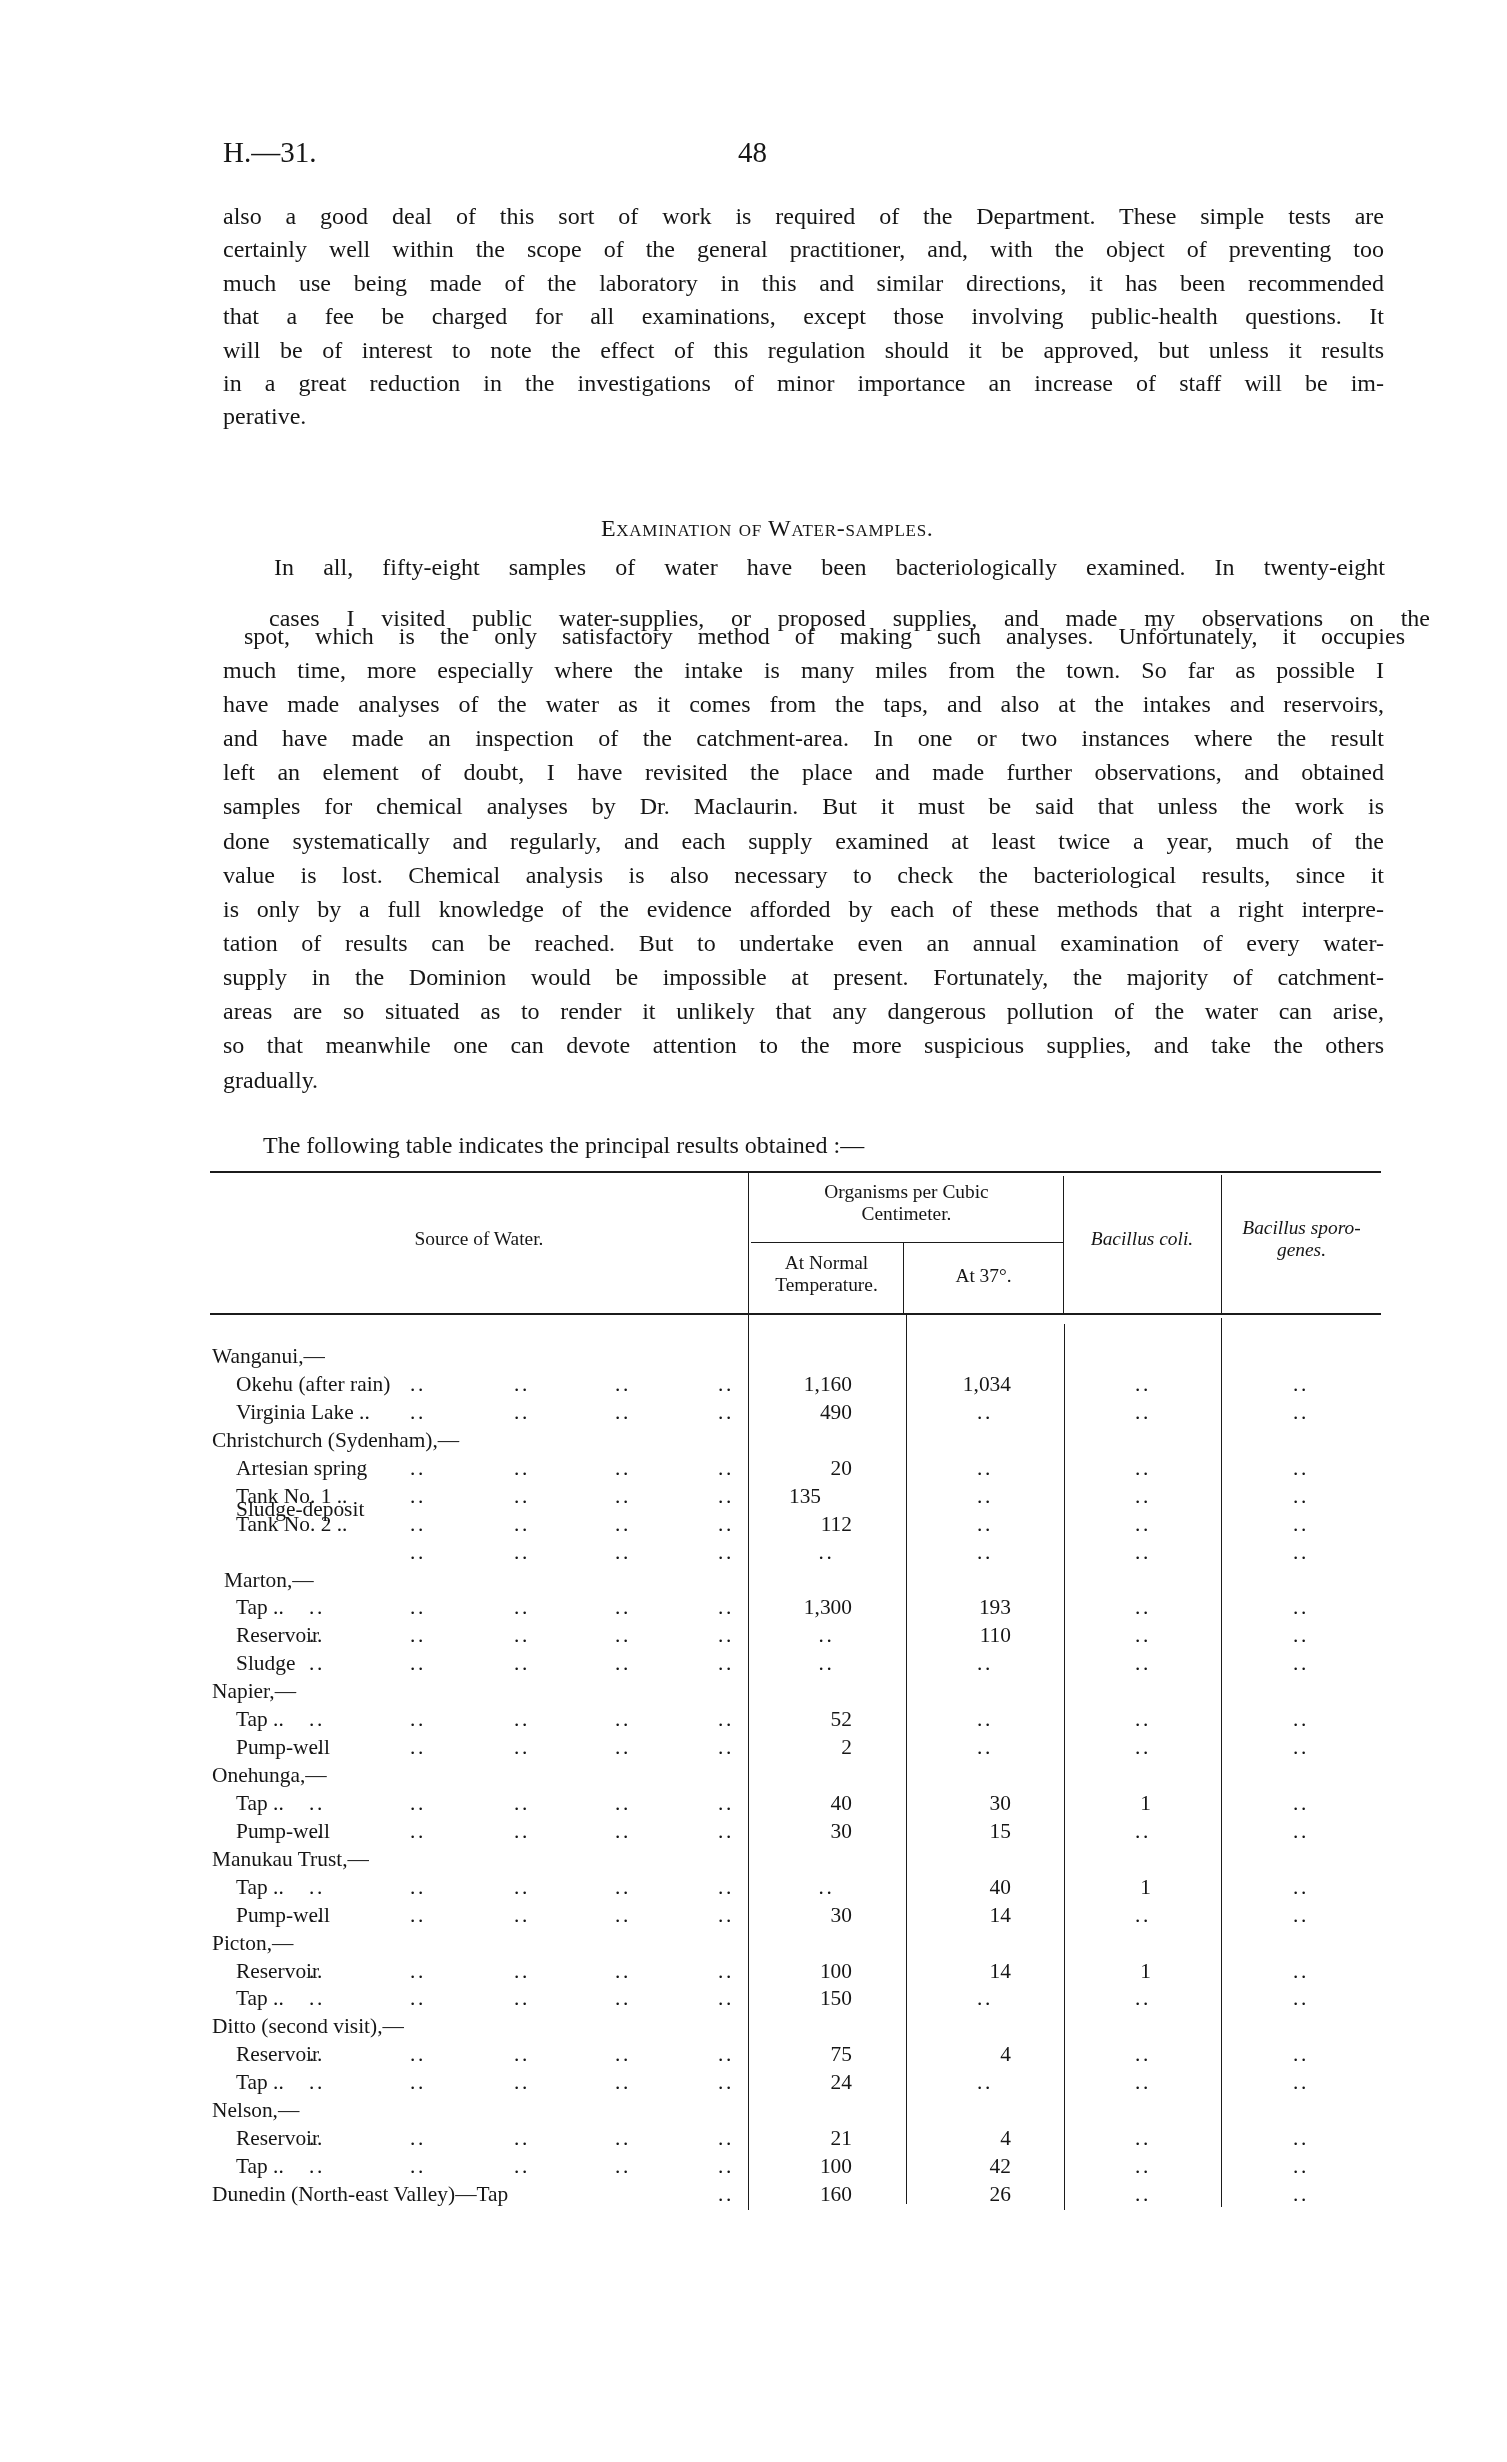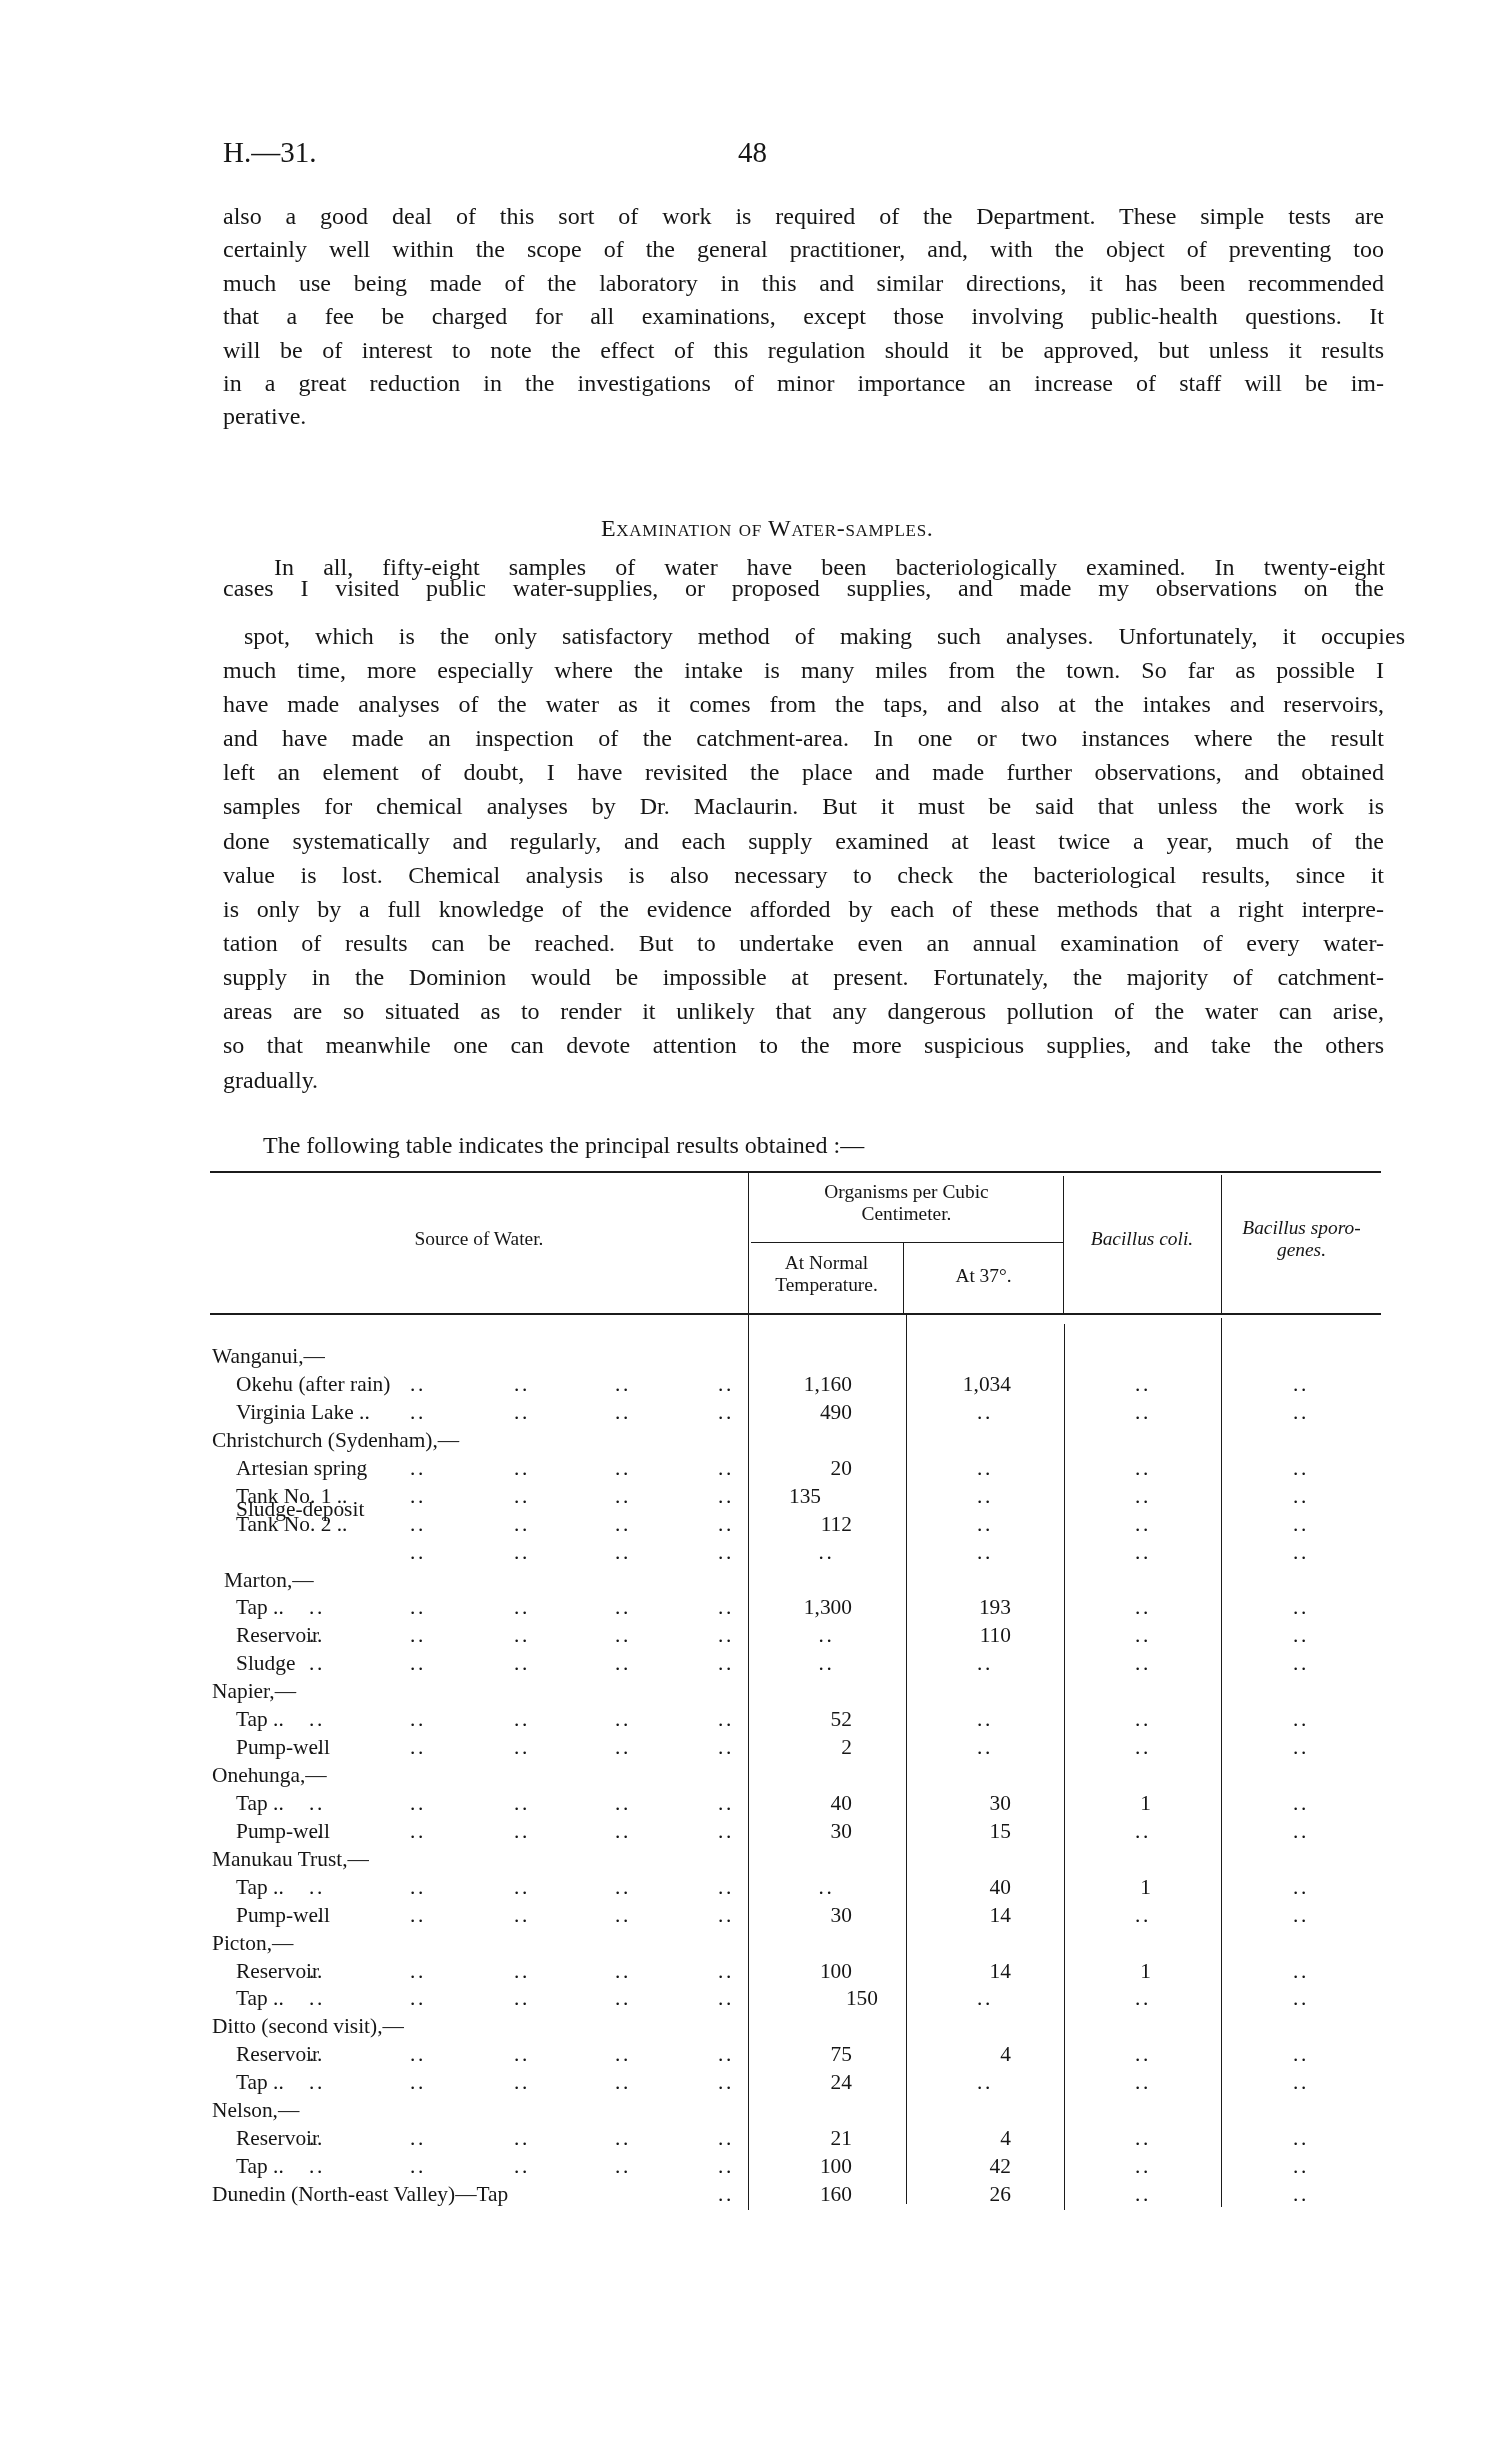--- a/index.html
+++ b/index.html
@@ -37,21 +37,21 @@
       <div class="para-line" style="top: 304px;">that a fee be charged for all examinations, except those involving public-health questions. It</div>
       <div class="para-line" style="top: 338px;">will be of interest to note the effect of this regulation should it be approved, but unless it results</div>
       <div class="para-line" style="top: 371px;">in a great reduction in the investigations of minor importance an increase of staff will be im-</div>
       <div class="para-line last" style="top: 404px;">perative.</div>
     </div>
 
   <div class="abs section-title" style="left:601px; top:515px;">Examination of Water-samples.</div>
 
   <div class="para" id="section-para">
       <div class="para-line" style="top: 555px; left: 51px; width: 1111px;">In all, fifty-eight samples of water have been bacteriologically examined. In twenty-eight</div>
-      <div class="para-line" style="top: 576px;">cases I visited public water-supplies, or proposed supplies, and made my observations on the</div>
+      <div class="para-line" style="top: 606px; margin-left: 46px;">cases I visited public water-supplies, or proposed supplies, and made my observations on the</div>
       <div class="para-line" style="top: 624px; margin-left: 21px;">spot, which is the only satisfactory method of making such analyses. Unfortunately, it occupies</div>
       <div class="para-line" style="top: 658px;">much time, more especially where the intake is many miles from the town. So far as possible I</div>
       <div class="para-line" style="top: 692px;">have made analyses of the water as it comes from the taps, and also at the intakes and reservoirs,</div>
       <div class="para-line" style="top: 726px;">and have made an inspection of the catchment-area. In one or two instances where the result</div>
       <div class="para-line" style="top: 760px;">left an element of doubt, I have revisited the place and made further observations, and obtained</div>
       <div class="para-line" style="top: 794px;">samples for chemical analyses by Dr. Maclaurin. But it must be said that unless the work is</div>
       <div class="para-line" style="top: 829px;">done systematically and regularly, and each supply examined at least twice a year, much of the</div>
       <div class="para-line" style="top: 863px;">value is lost. Chemical analysis is also necessary to check the bacteriological results, since it</div>
       <div class="para-line" style="top: 897px;">is only by a full knowledge of the evidence afforded by each of these methods that a right interpre-</div>
       <div class="para-line" style="top: 931px;">tation of results can be reached. But to undertake even an annual examination of every water-</div>
@@ -303,21 +303,21 @@
           <div class="cell num" style="top: 1961px; left: 1057px; width: 94px;">1</div>
           <div class="cell ctr" style="top: 1961px; left: 1222px; width: 158px; letter-spacing: 2.7px;">..</div>
         </div>
         <div>
           <div class="cell" style="left: 236px; top: 1988px;">Tap ..</div>
           <div class="dots" style="left: 309px; top: 1988px;">..</div>
           <div class="dots" style="left: 410px; top: 1988px;">..</div>
           <div class="dots" style="left: 514px; top: 1988px;">..</div>
           <div class="dots" style="left: 615px; top: 1988px;">..</div>
           <div class="dots" style="left: 718px; top: 1988px;">..</div>
-          <div class="cell num" style="top: 1988px; left: 784px; width: 94px; text-align: right;">150</div>
+          <div class="cell num" style="top: 1988px; left: 758px; width: 94px; text-align: right;">150</div>
           <div class="cell ctr" style="top: 1988px; left: 907px; width: 156px; letter-spacing: 2.7px;">..</div>
           <div class="cell ctr" style="top: 1988px; left: 1065px; width: 156px; letter-spacing: 2.7px;">..</div>
           <div class="cell ctr" style="top: 1988px; left: 1222px; width: 158px; letter-spacing: 2.7px;">..</div>
         </div>
         <div>
           <div class="cell" style="left: 212px; top: 2016px;">Ditto (second visit),—</div>
         </div>
         <div>
           <div class="cell" style="left: 236px; top: 2044px;">Reservoir</div>
           <div class="dots" style="left: 309px; top: 2044px;">..</div>

